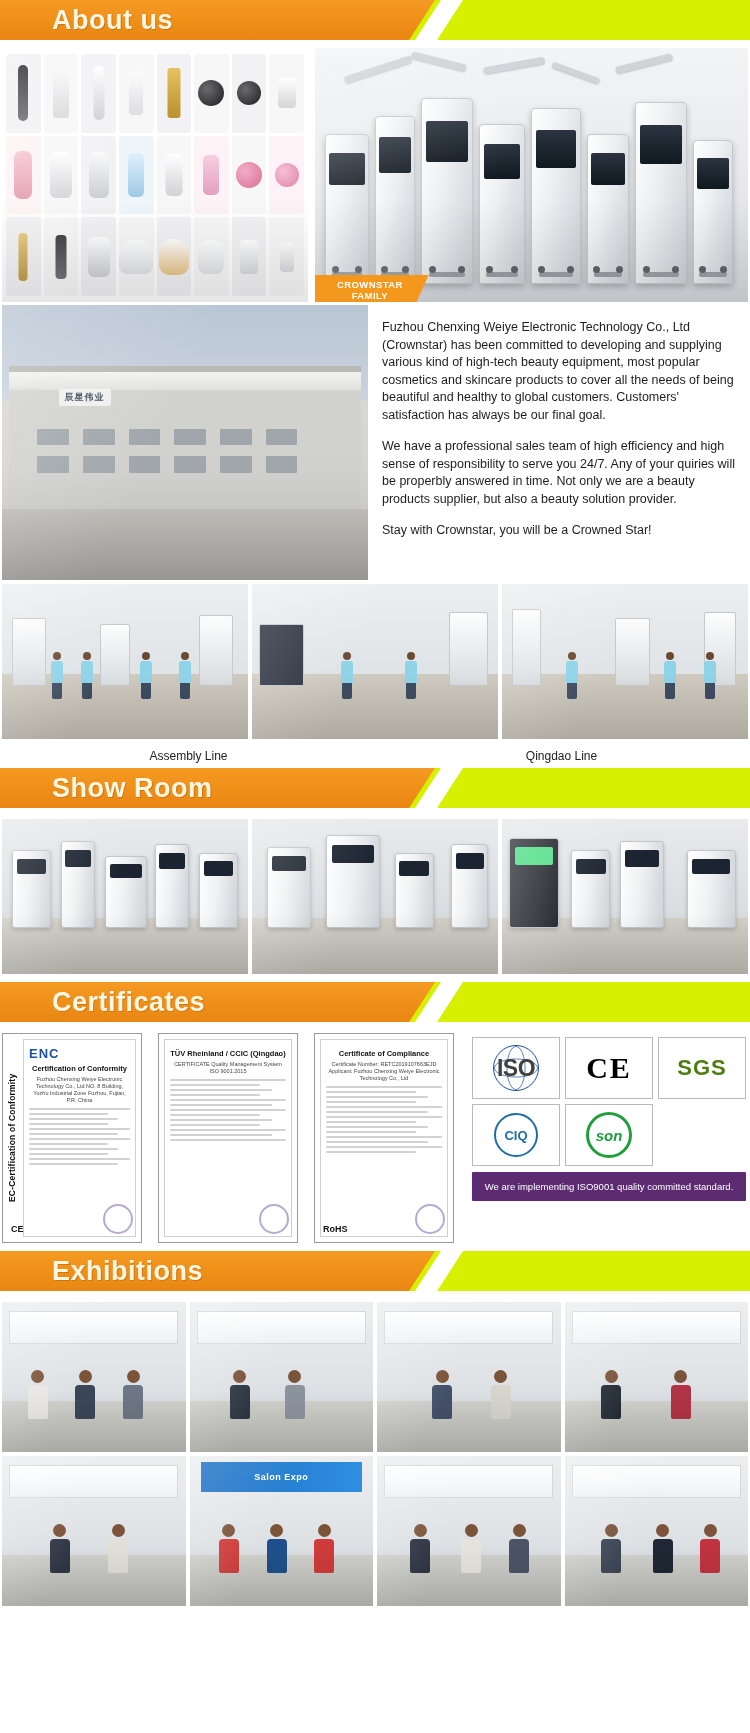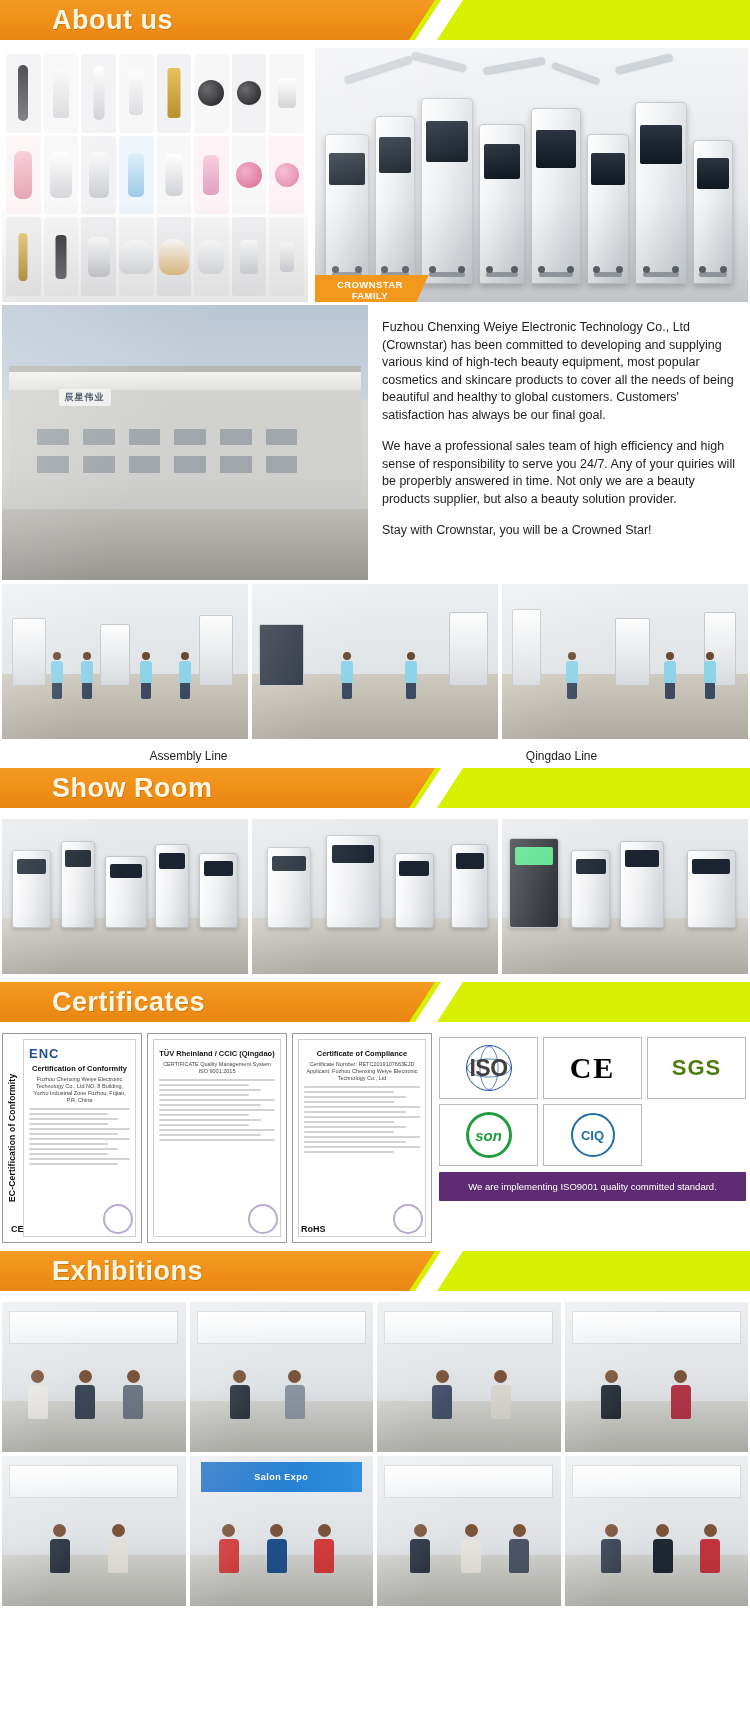--- a/index.html
+++ b/index.html
@@ -167,21 +167,21 @@
     background:linear-gradient(180deg,#e8eaec 0%,#dcdfe2 55%,#c9ccd0 100%); }
   .sr-floor{ position:absolute; left:0;right:0;bottom:0;height:36%;
     background:linear-gradient(180deg,#d3d0c9,#bfbcb5); }
   .sr-unit{ position:absolute; bottom:30%; border-radius:3px;
     background:linear-gradient(95deg,#ffffff 0%,#f0f1f3 45%,#cfd3d7 100%);
     border:1px solid #c2c6ca; box-shadow:0 2px 4px rgba(0,0,0,.18); }
   .sr-unit em{ position:absolute; left:10%; right:10%; top:10%; height:20%;
     background:#1b2430; border-radius:2px; display:block; }
 
   
-  .certs{ display:flex; gap:5px; padding:0 2px; margin-top:3px; height:210px; }
+  .certs{ display:flex; gap:16px; padding:0 2px; margin-top:3px; height:210px; }
   .cert{ position:relative; background:#fff; border:1px solid #9b9b9b; overflow:hidden; }
   .cert.c1{ flex:0 0 140px; }
   .cert.c2{ flex:0 0 140px; }
   .cert.c3{ flex:0 0 140px; }
   .cert-inner{ position:absolute; inset:5px; border:1px solid #cfcfcf; padding:6px 5px; }
   .cert-vert{
     position:absolute; left:1px; top:0; bottom:0; width:16px;
     writing-mode: vertical-rl; transform: rotate(180deg);
     font-size:8.5px; font-weight:bold; color:#111; letter-spacing:.2px;
     display:flex; align-items:center; justify-content:center;
@@ -660,24 +660,24 @@
         <span class="lg-globe"></span>
         <span class="lg-iso">ISO</span>
       </div>
       <div class="logo-box">
         <span class="lg-ce">CE</span>
       </div>
       <div class="logo-box">
         <span class="lg-sgs">SGS</span>
       </div>
       <div class="logo-box">
+        <span class="lg-ciq">CIQ</span>
+      </div>
+      <div class="logo-box">
         <span class="lg-son">son</span>
-      </div>
-      <div class="logo-box">
-        <span class="lg-ciq">CIQ</span>
       </div>
     </div>
     <div class="iso-banner">We are implementing ISO9001 quality committed standard.</div>
   </div>
 </div>
 
 <div class="banner" style="margin-top:8px">
   <div class="orange"></div>
   <div class="wedge"></div>
   <div class="banner-title">Exhibitions</div>

